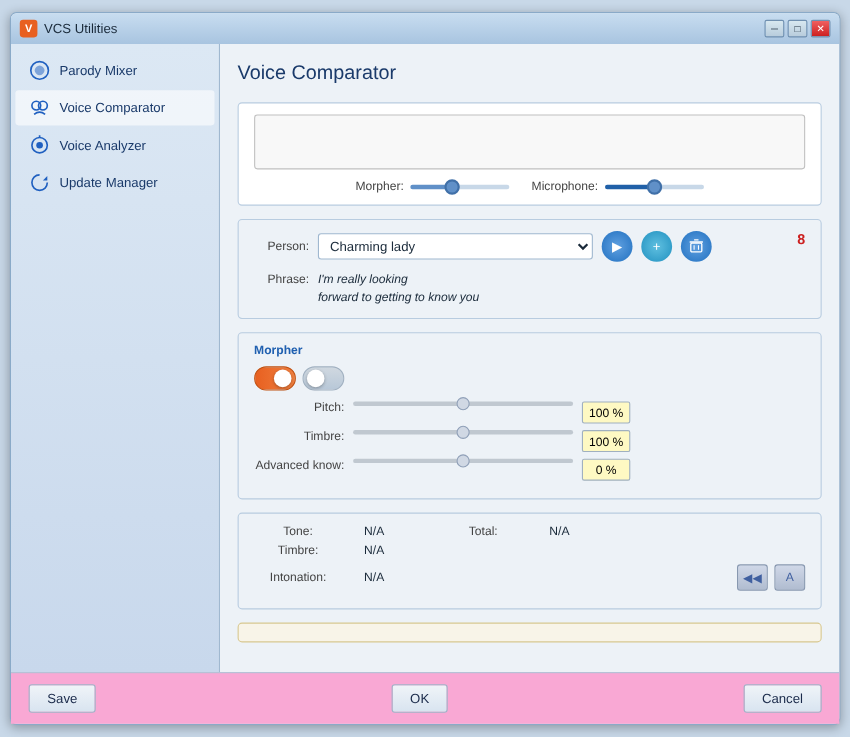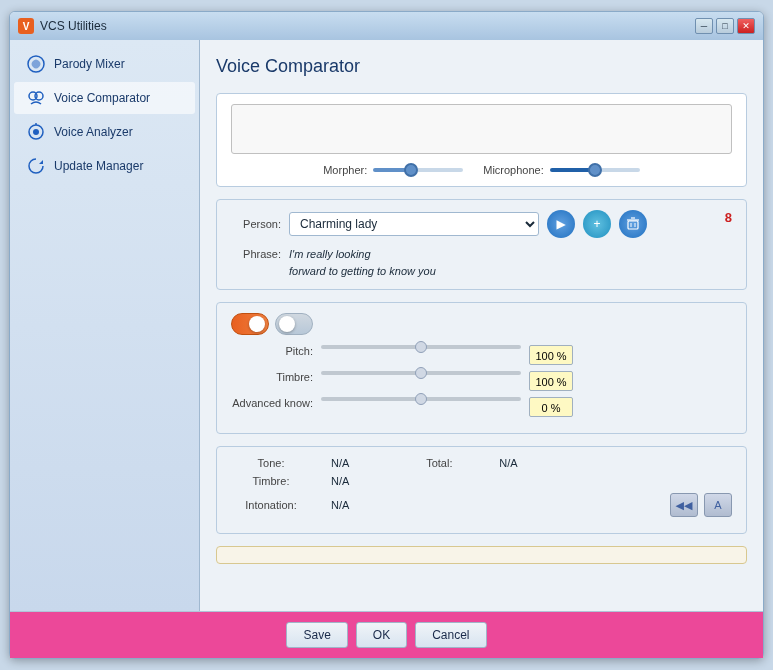--- a/index.html
+++ b/index.html
@@ -394,25 +394,25 @@
       align-items: center;
       gap: 10px;
       padding: 8px 12px;
       background: #f8f4e8;
       border: 1px solid #d8c890;
       border-radius: 4px;
     }
 
     .footer {
       display: flex;
-      justify-content: center;
+      justify-content: space-between;
       gap: 8px;
       padding: 10px 16px;
       border-top: 1px solid #b0c4d8;
-      background: #ec4899;
+      background: #f9a8d4;
     }
 
     .footer-btn {
       height: 26px;
       padding: 0 16px;
       border: 1px solid #a0b4c8;
       border-radius: 3px;
       background: linear-gradient(to bottom, #f0f4f8, #d8e4f0);
       font-size: 12px;
       color: #1a2a4a;
@@ -516,20 +516,21 @@
             </svg>
           </button>
         </div>
         <div class="phrase-row">
           <span class="phrase-label">Phrase:</span>
           <span class="phrase-text">I'm really looking<br>forward to getting to know you</span>
         </div>
       </div>
 
       <div class="morpher-section">
+        <div class="section-title">Morpher</div>
         <div class="toggle-row">
           <div class="toggle-on"></div>
           <div class="toggle-off"></div>
         </div>
         <div class="morph-row">
           <span class="morph-label">Pitch:</span>
           <input type="range" class="morph-slider" value="50" min="0" max="100" style="">
           <div class="morph-value">100 %</div>
         </div>
         <div class="morph-row">

